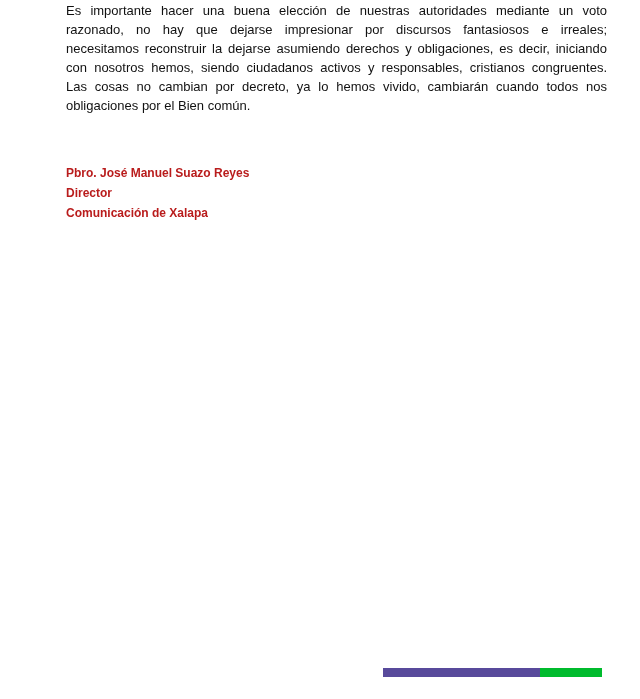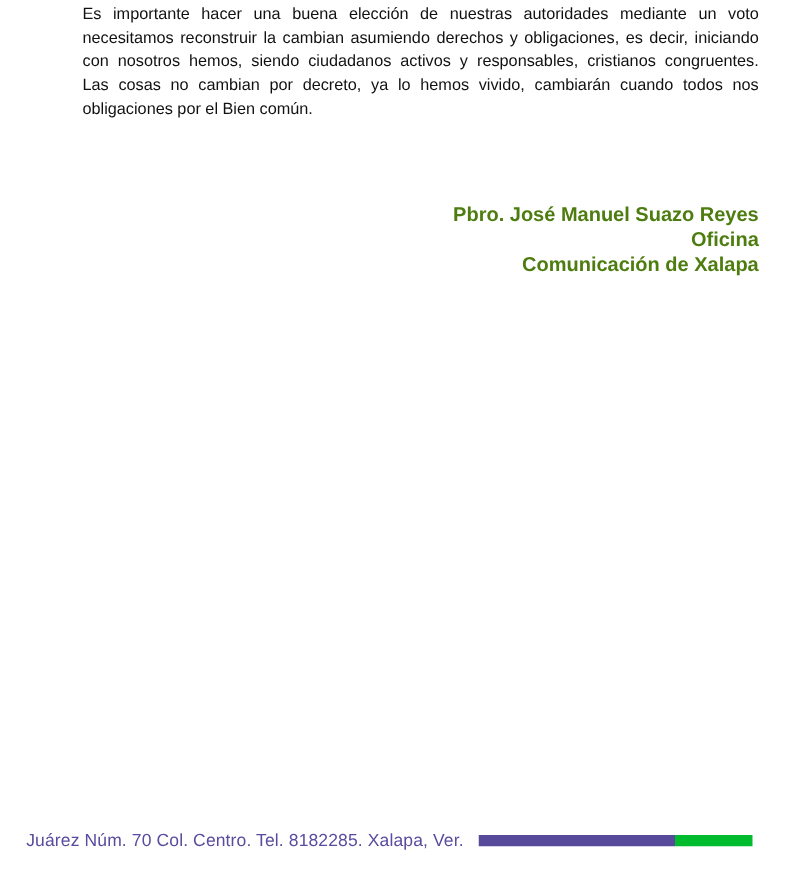--- a/index.html
+++ b/index.html
@@ -34,25 +34,25 @@
   .pline.last {
     text-align-last: left;
   }
 
   
   .signature {
     position: absolute;
     left: 66px;
     top: 163px;
     width: 541px;
-    text-align: right;
+    text-align: left;
     font-weight: bold;
-    font-size: 16px;
+    font-size: 12px;
     line-height: 20px;
-    color: #4d7c0f;
+    color: #b91c1c;
   }
 
   
   .footer-address {
     position: absolute;
     left: 21px;
     top: 663px;
     font-size: 14px;
     line-height: 18px;
     letter-spacing: 0.1px;
@@ -77,32 +77,32 @@
     background: #00BB2D; 
   }
 </style>
 </head>
 <body>
 
 <div class="page">
 
   <div class="paragraph">
     <div class="pline">Es importante hacer una buena elección de nuestras autoridades mediante un voto</div>
-    <div class="pline">necesitamos reconstruir la cambian asumiendo derechos y obligaciones, es decir, iniciando</div>
+    <div class="pline">razonado, no hay que dejarse impresionar por discursos fantasiosos e irreales;</div>
+    <div class="pline">necesitamos reconstruir la dejarse asumiendo derechos y obligaciones, es decir, iniciando</div>
     <div class="pline">con nosotros hemos, siendo ciudadanos activos y responsables, cristianos congruentes.</div>
     <div class="pline">Las cosas no cambian por decreto, ya lo hemos vivido, cambiarán cuando todos nos</div>
     <div class="pline last">obligaciones por el Bien común.</div>
   </div>
 
   <div class="signature">
     <div>Pbro. José Manuel Suazo Reyes</div>
-    <div>Oficina</div>
+    <div>Director</div>
     <div>Comunicación de Xalapa</div>
   </div>
 
-  <div class="footer-address" style="color: rgb(91, 75, 159);">Juárez Núm. 70 Col. Centro. Tel. 8182285. Xalapa, Ver.</div>
 
   <div class="footer-bar">
     <div class="seg-purple" style="background: rgb(88, 74, 155);"></div>
     <div class="seg-green" style="background: rgb(0, 187, 45);"></div>
   </div>
 
 </div>
 
 </body></html>

